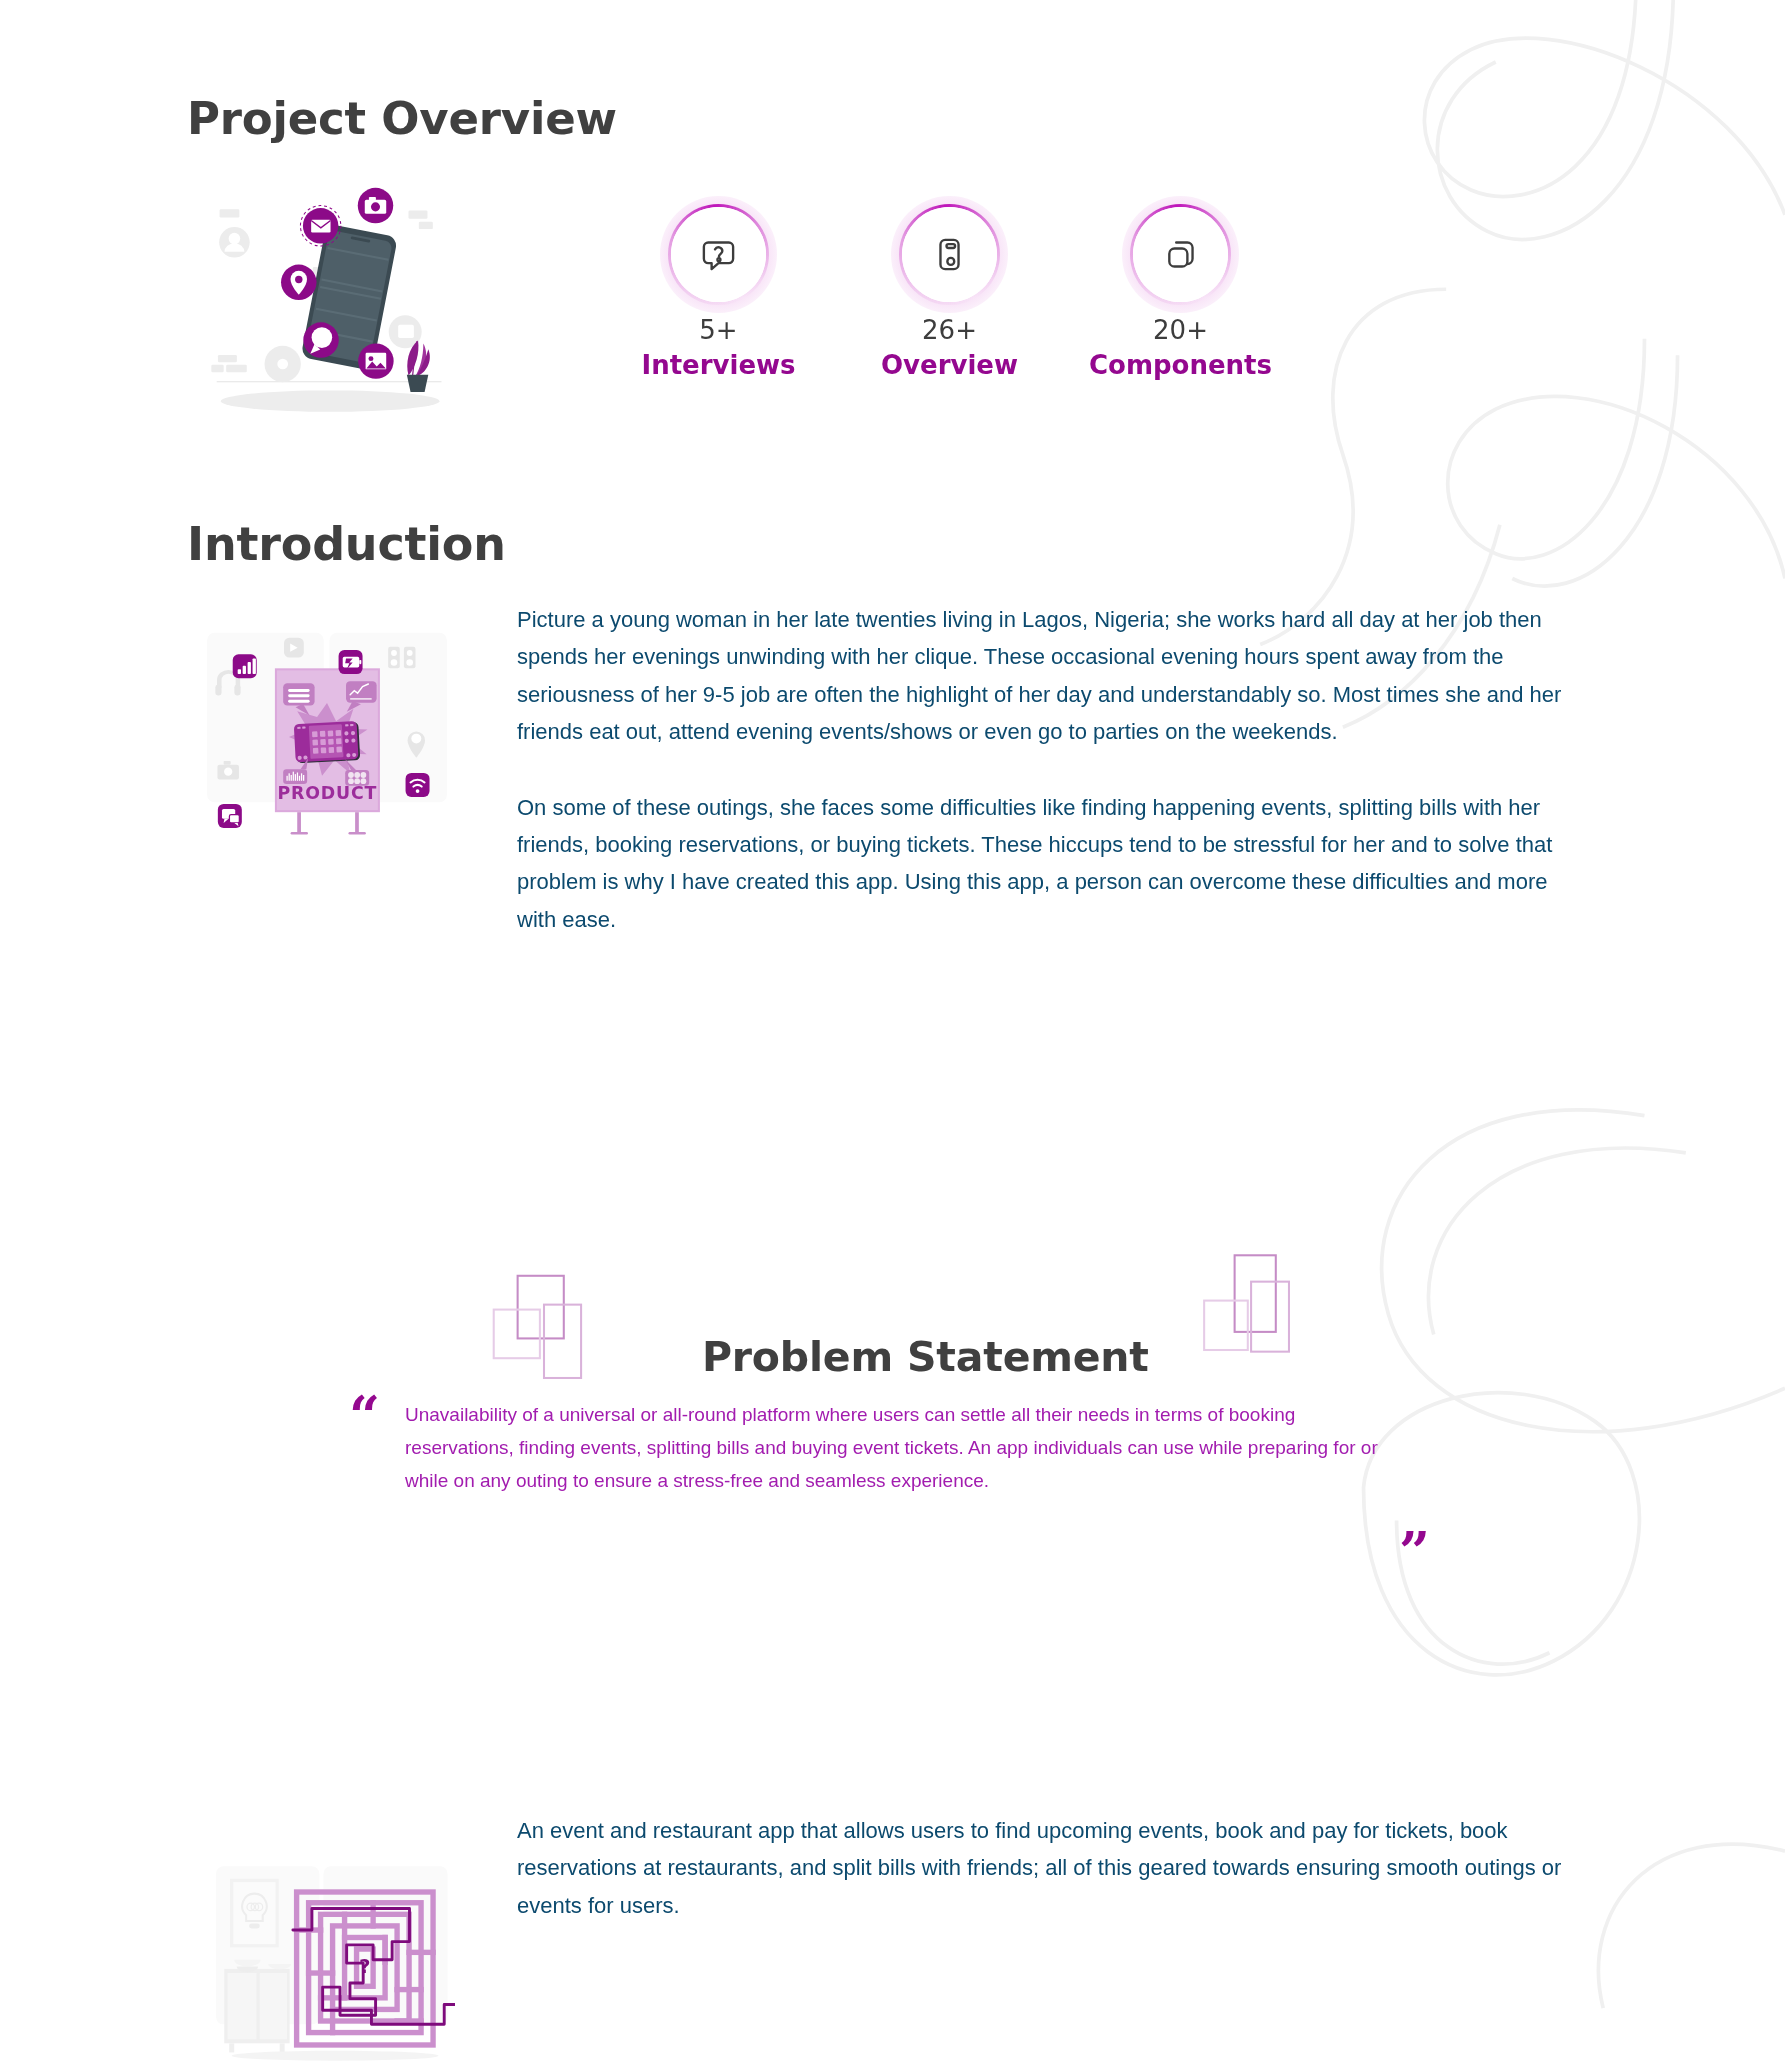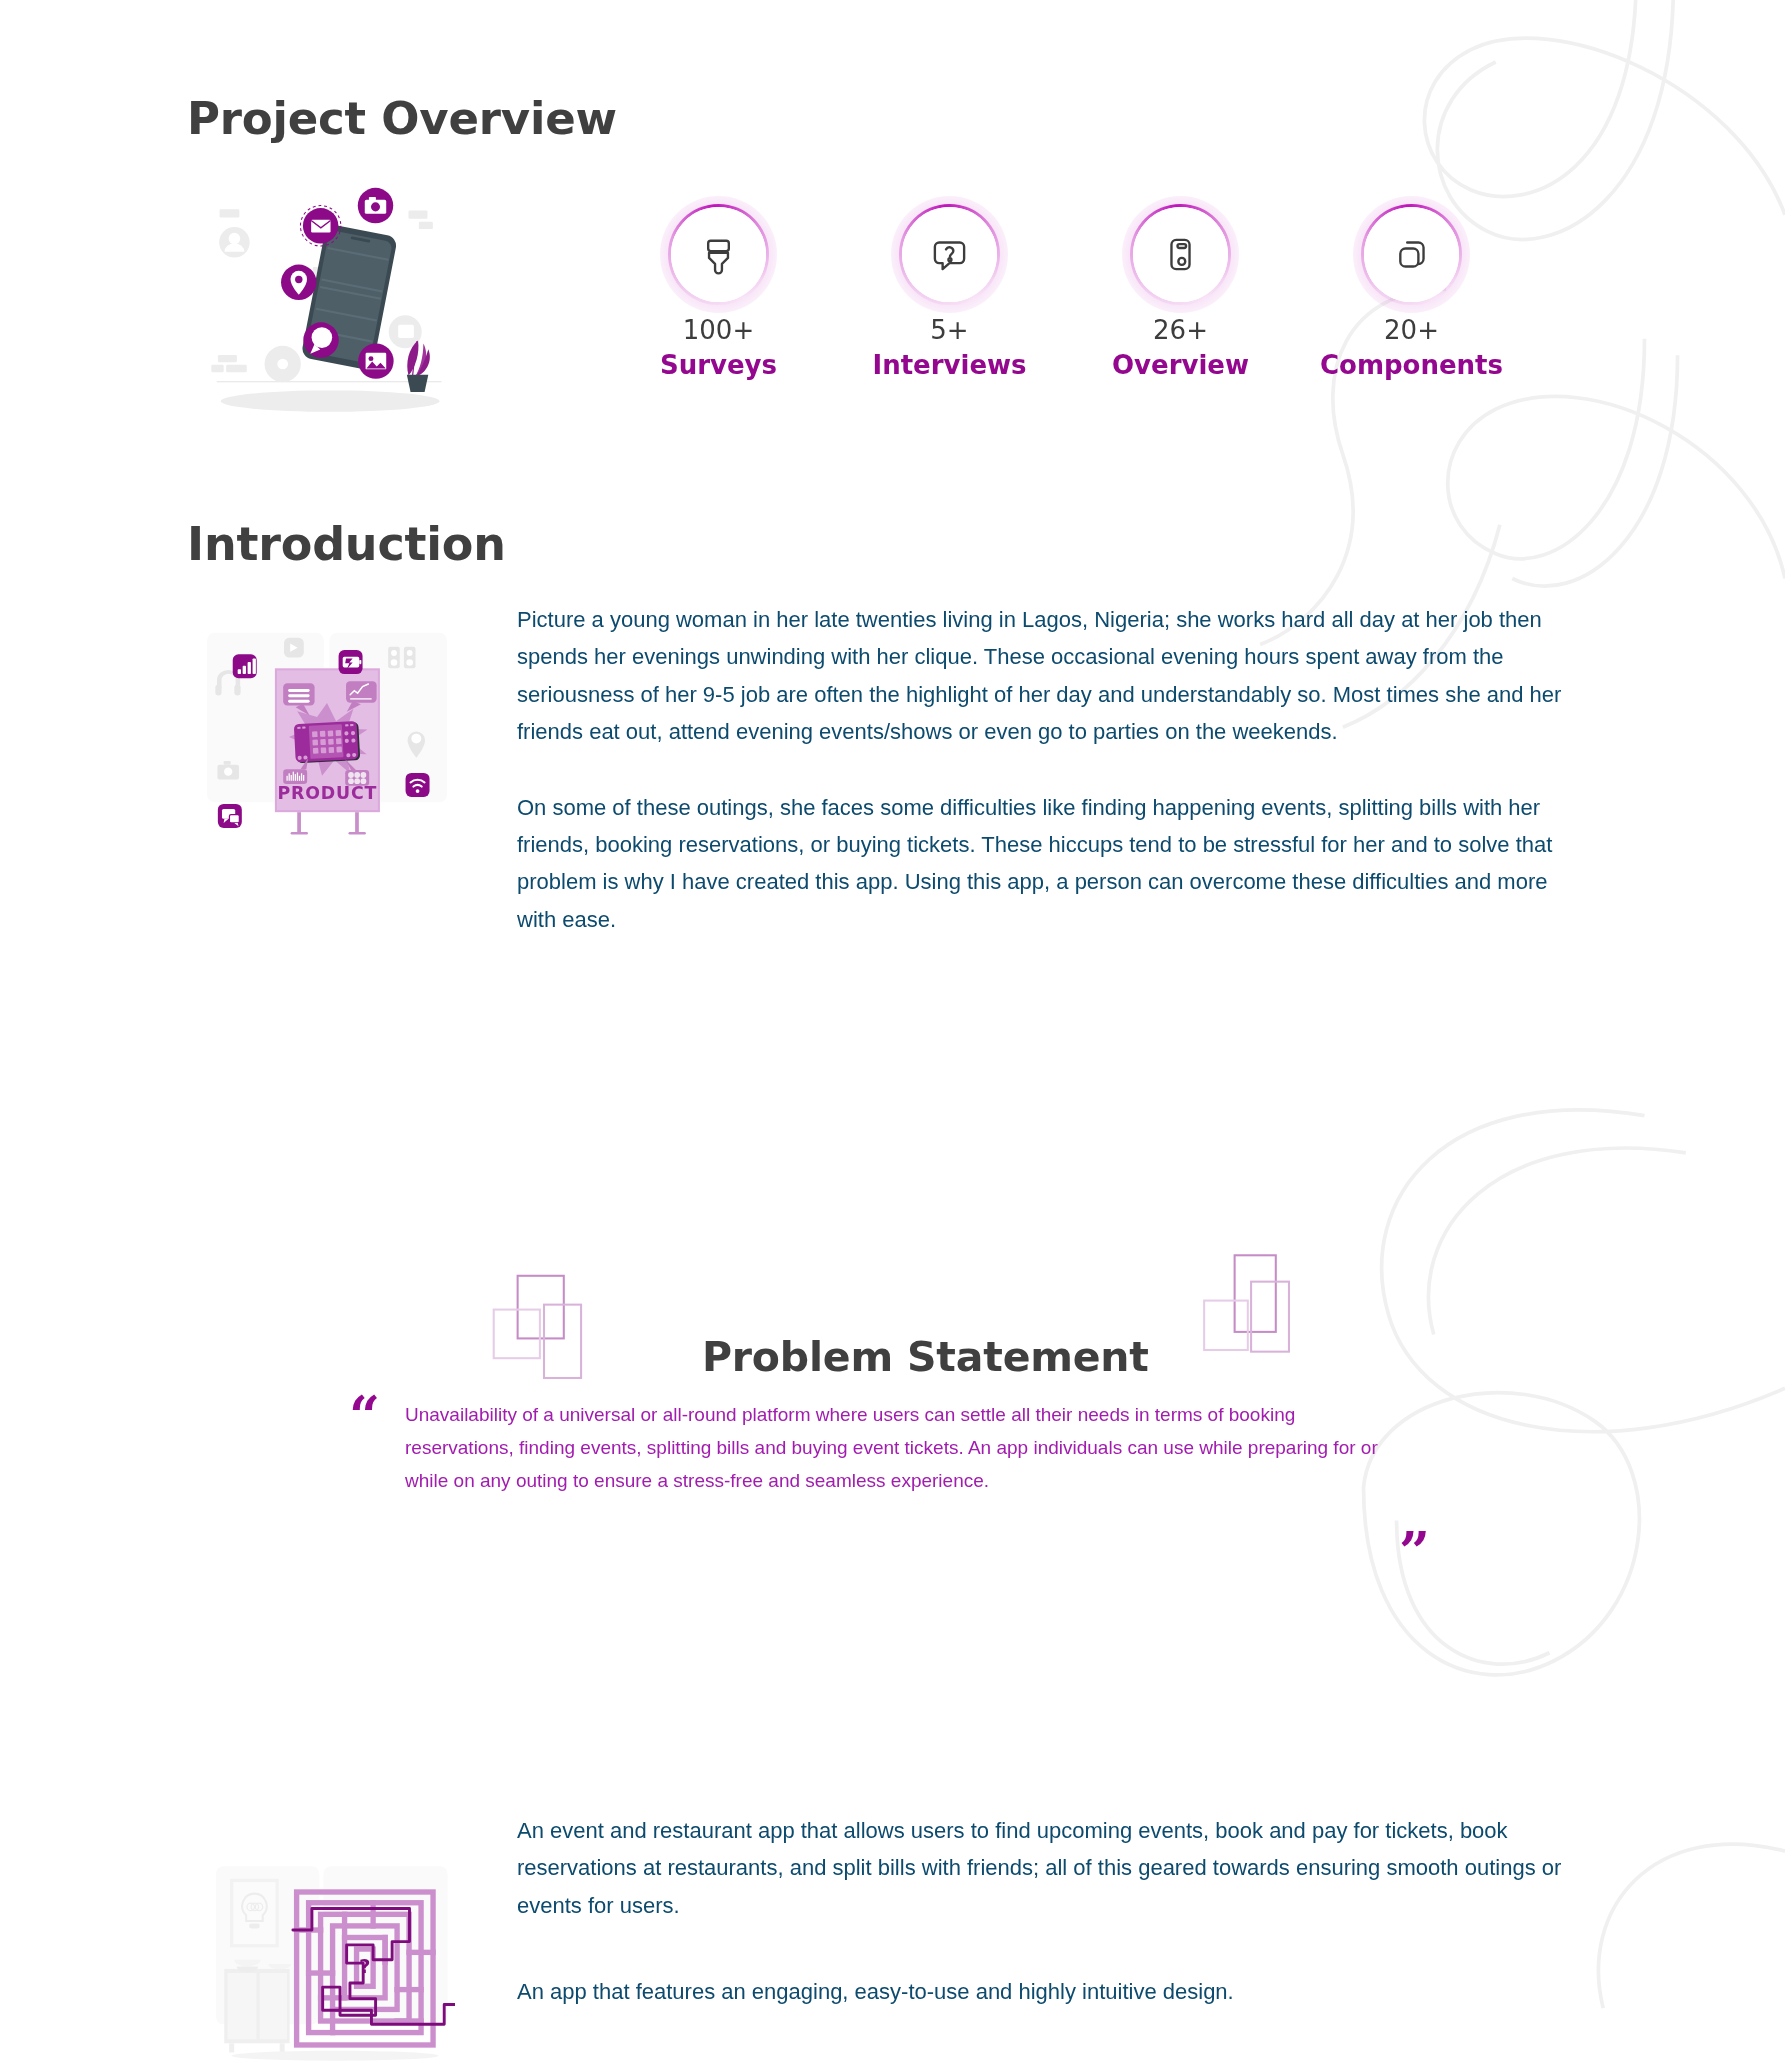--- a/index.html
+++ b/index.html
@@ -344,31 +344,20 @@
     <g>
       <circle cx="441" cy="443" r="43" fill="#8c0a88"></circle>
       <rect x="416" y="423" width="50" height="40" rx="3" fill="#ffffff"></rect>
       <circle cx="429" cy="437" r="6" fill="#8c0a88"></circle>
       <path d="M418 461 l14 -17 l11 12 l9 -9 l13 14 z" fill="#8c0a88"></path>
     </g>
   </svg>
 
   <div class="stats-row">
 
-    <div class="stat-item">
-      <div class="stat-circle">
-        <div class="stat-circle-inner"></div>
-        <svg class="stat-icon" viewBox="0 0 100 100">
-          <rect x="26" y="18" width="48" height="24" rx="6"></rect>
-          <path d="M28 46 h44 v12 l-14 14 v14 a8 8 0 0 1 -16 0 v-14 l-14 -14 z"></path>
-        </svg>
-      </div>
-      <div class="stat-count">100+</div>
-      <div class="stat-label">Surveys</div>
-    </div>
 
     <div class="stat-item">
       <div class="stat-circle">
         <div class="stat-circle-inner"></div>
         <svg class="stat-icon" viewBox="0 0 100 100">
           <path d="M26 22 h48 a10 10 0 0 1 10 10 v28 a10 10 0 0 1 -10 10 h-24 l-16 14 v-14 h-8 a10 10 0 0 1 -10 -10 v-28 a10 10 0 0 1 10 -10 z"></path>
           <path d="M42 38 a9 9 0 0 1 17 4 c0 6 -8 7 -8 13"></path>
           <circle cx="51" cy="62" r="3.5"></circle>
         </svg>
       </div>
@@ -633,17 +622,16 @@
     </g>
     <g fill="none" stroke="#7e0b7c" stroke-width="7" stroke-linecap="round" stroke-linejoin="round">
       <path d="M198 196 h46 v-52 h236 v80 h-42 v44 h-46 v-36 h-64 v44 h40 v48 h-32 v38 h62 v40 h-86 v-68 h-42 v56 h118 v34 h176 v-48 h58 v28 h46"></path>
     </g>
     <text x="372" y="300" text-anchor="middle" font-family="DejaVu Sans, sans-serif" font-size="48" font-weight="700" fill="#7e0b7c">?</text>
     <ellipse cx="300" cy="500" rx="250" ry="12" fill="#f4f4f4"></ellipse>
   </svg>
 
   <div id="solution-body" class="body-text">
     <p>An event and restaurant app that allows users to find upcoming events, book and pay for tickets, book reservations at restaurants, and split bills with friends; all of this geared towards ensuring smooth outings or events for users.</p>
-    <p>An app that features an engaging, easy-to-use and highly intuitive design.</p>
   </div>
 
 </div>
 
 
 </body></html>

